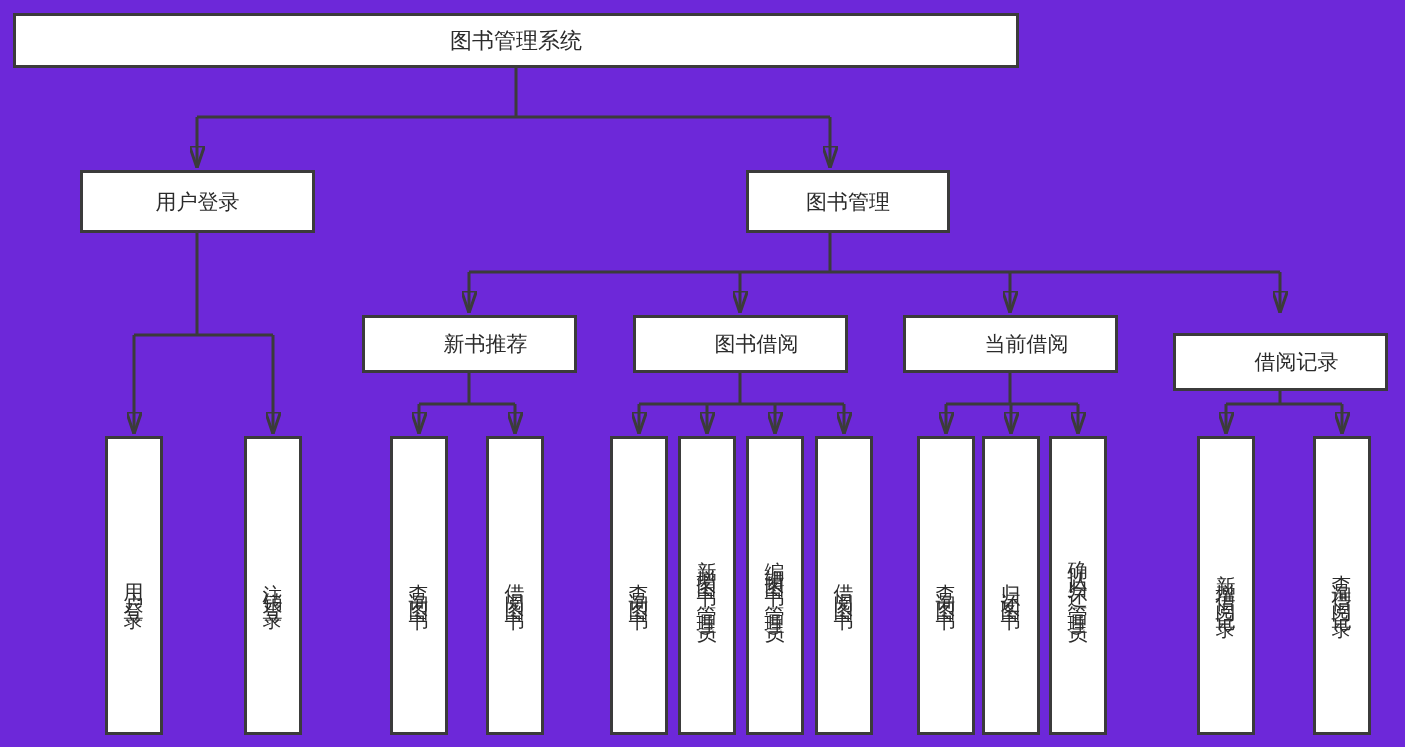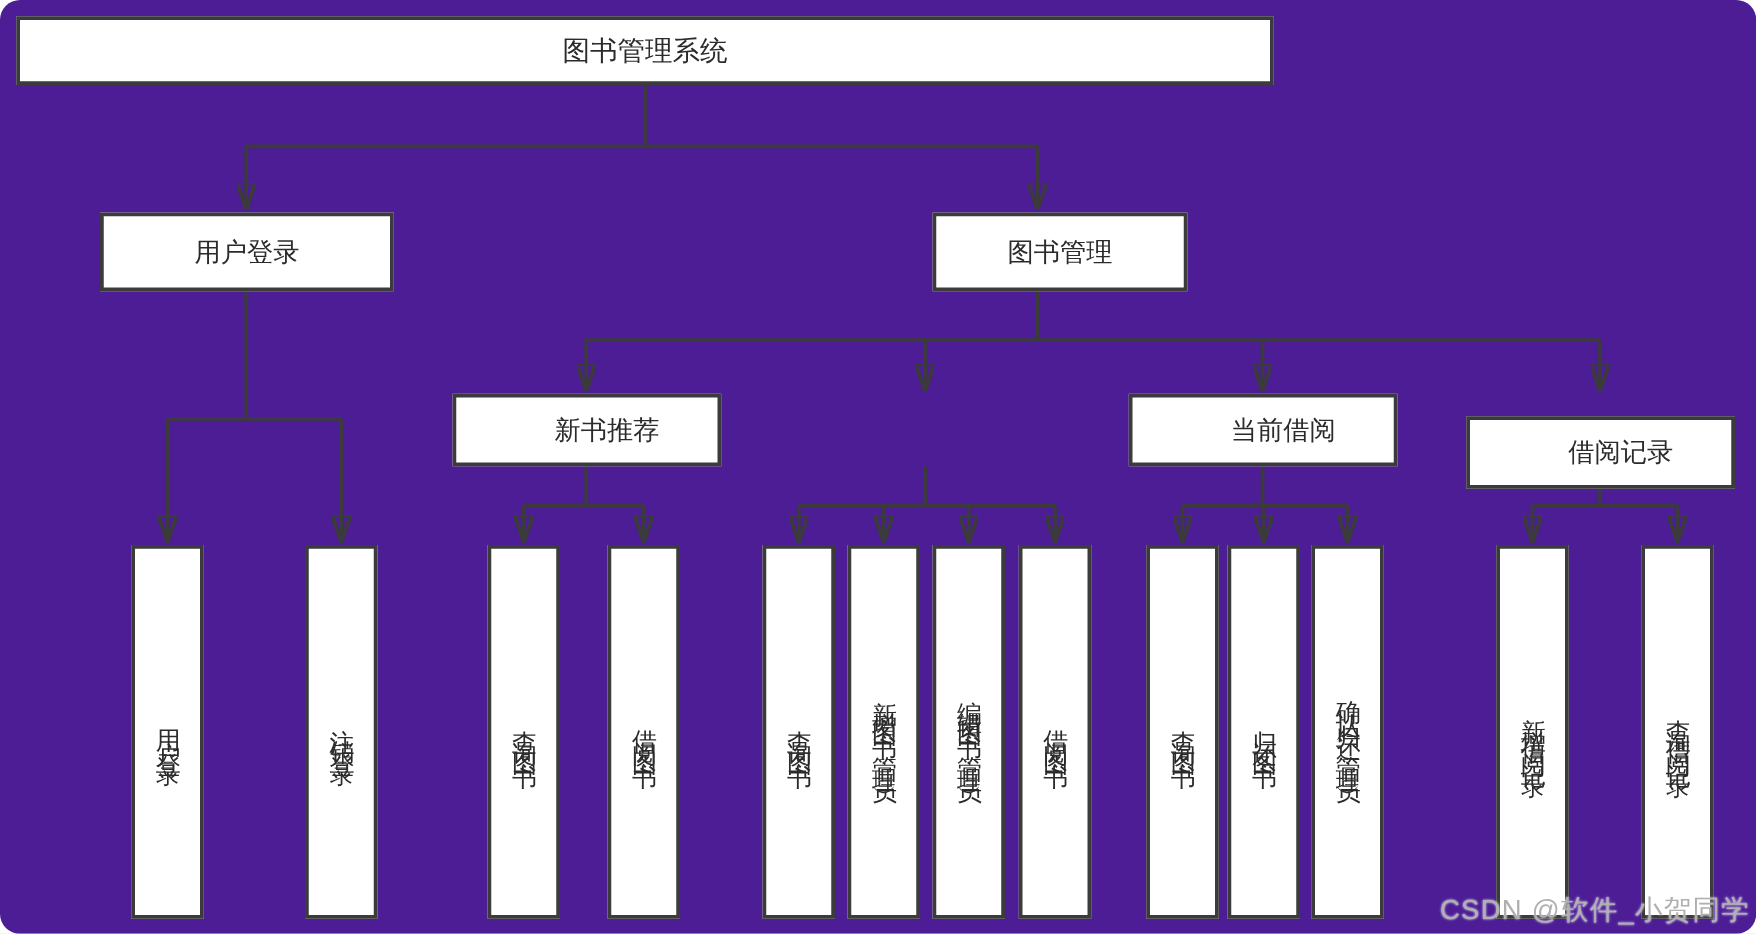--- a/index.html
+++ b/index.html
@@ -1,23 +1,22 @@
 <!DOCTYPE html>
 <html><head>
 <meta charset="utf-8">
 <style>
   html, body { margin: 0; padding: 0; background: #ffffff; }
   .canvas {
     position: relative;
     width: 1405px;
     height: 747px;
-    background: #4c1d95;
+    background: #6d28d9;
     font-family: "Liberation Sans", sans-serif;
     overflow: hidden;
-    border-radius: 16px;
   }
   .connectors {
     position: absolute;
     left: 0; top: 0;
     width: 1405px; height: 747px;
   }
   .connectors path {
     stroke: #3b3b3b;
     stroke-width: 3;
     fill: none;
@@ -126,20 +125,23 @@
   <div class="node node-l2 node-l2-a">
     <span>用户登录</span>
   </div>
   <div class="node node-l2 node-l2-b">
     <span>图书管理</span>
   </div>
 
   <div class="node node-l3 node-l3-a">
     <span>新书推荐</span>
   </div>
+  <div class="node node-l3 node-l3-b">
+    <span>图书借阅</span>
+  </div>
   <div class="node node-l3 node-l3-c">
     <span>当前借阅</span>
   </div>
   <div class="node node-l3 node-l3-d">
     <span>借阅记录</span>
   </div>
 
   <div class="node leaf leaf-1">
     <span class="leaf-label">用户登录</span>
   </div>
@@ -173,15 +175,14 @@
   <div class="node leaf leaf-11">
     <span class="leaf-label">确认归还（管理员）</span>
   </div>
   <div class="node leaf leaf-12">
     <span class="leaf-label">新增借阅记录</span>
   </div>
   <div class="node leaf leaf-13">
     <span class="leaf-label">查询借阅记录</span>
   </div>
 
-  <div class="watermark">CSDN @软件_小贺同学</div>
 
 </div>
 
 </body></html>

